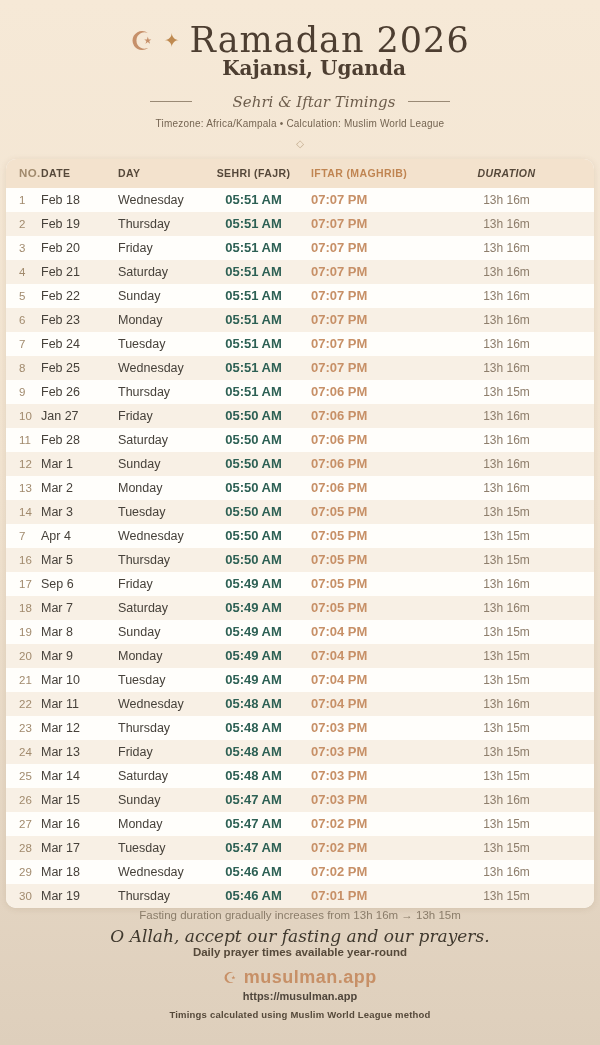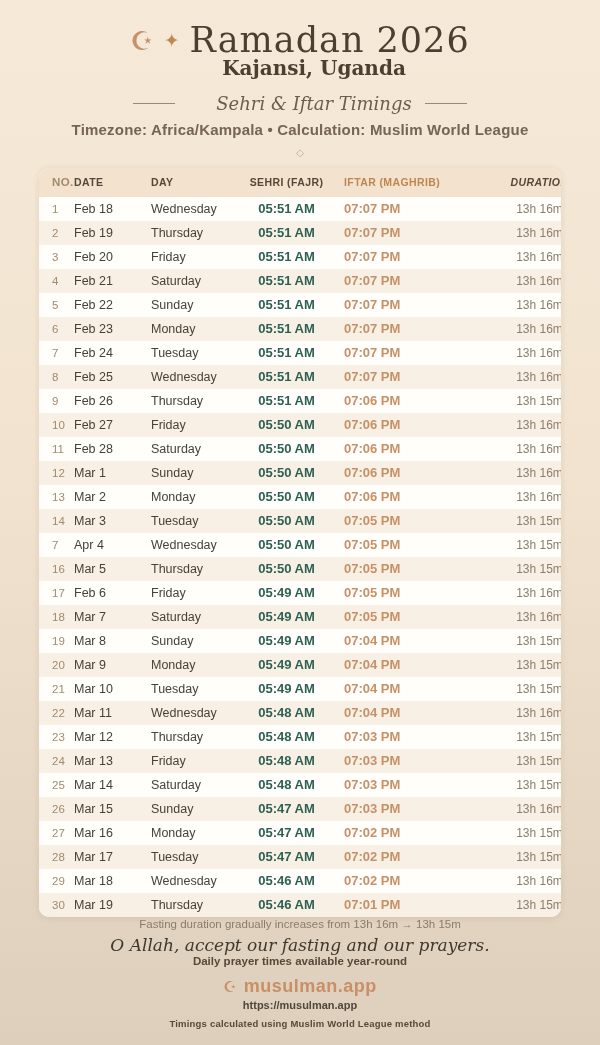--- a/index.html
+++ b/index.html
@@ -26,27 +26,27 @@
     font-family:"DejaVu Serif",serif;
     font-size:20px; font-weight:bold; color:#4d3e31; margin-top:-3px;padding-left:28px;
   }
   .sub-row{
     display:flex;align-items:center;justify-content:center;gap:13px;
     margin-top:13px;
   }
   .sub-line{ width:42px;height:1px;background:#9a8a75; }
   .subtitle{
     font-family:"DejaVu Serif",serif;font-style:italic;
-    font-size:18px;color:#6d5d4c;margin-left:28px;
-  }
-  .meta{ margin-top:7px; font-size:15px; font-weight:700; color:#756552; letter-spacing:.2px; }
+    font-size:15px;color:#6d5d4c;margin-left:28px;
+  }
+  .meta{ margin-top:7px; font-size:10px; font-weight:400; color:#756552; letter-spacing:.2px; }
   .ornament{ margin-top:9px; font-size:10px; color:#c2ab8e; }
   
   .tbl{
-    width:522px; margin:10px auto 0;
+    width:588px; margin:10px auto 0;
     background:#fffefb; border-radius:10px;
     box-shadow:0 1px 6px rgba(120,90,60,.14);
     overflow:hidden;
   }
   .grid{
     display:grid;
     grid-template-columns:35px 77px 88px 95px 176px 79px;
     align-items:center;
   }
   .thead{
@@ -189,21 +189,21 @@
       <div class="c no">9</div>
       <div class="c date">Feb 26</div>
       <div class="c day">Thursday</div>
       <div class="c sehri">05:51 AM</div>
       <div class="c iftar">07:06 PM</div>
       <div class="c dur">13h 15m</div>
     </div>
 
     <div class="grid row">
       <div class="c no">10</div>
-      <div class="c date">Feb 27</div>
+      <div class="c date">Jan 27</div>
       <div class="c day">Friday</div>
       <div class="c sehri">05:50 AM</div>
       <div class="c iftar">07:06 PM</div>
       <div class="c dur">13h 16m</div>
     </div>
 
     <div class="grid row">
       <div class="c no">11</div>
       <div class="c date">Feb 28</div>
       <div class="c day">Saturday</div>
@@ -252,21 +252,21 @@
       <div class="c no">16</div>
       <div class="c date">Mar 5</div>
       <div class="c day">Thursday</div>
       <div class="c sehri">05:50 AM</div>
       <div class="c iftar">07:05 PM</div>
       <div class="c dur">13h 15m</div>
     </div>
 
     <div class="grid row">
       <div class="c no">17</div>
-      <div class="c date">Feb 6</div>
+      <div class="c date">Sep 6</div>
       <div class="c day">Friday</div>
       <div class="c sehri">05:49 AM</div>
       <div class="c iftar">07:05 PM</div>
       <div class="c dur">13h 16m</div>
     </div>
 
     <div class="grid row">
       <div class="c no">18</div>
       <div class="c date">Mar 7</div>
       <div class="c day">Saturday</div>

